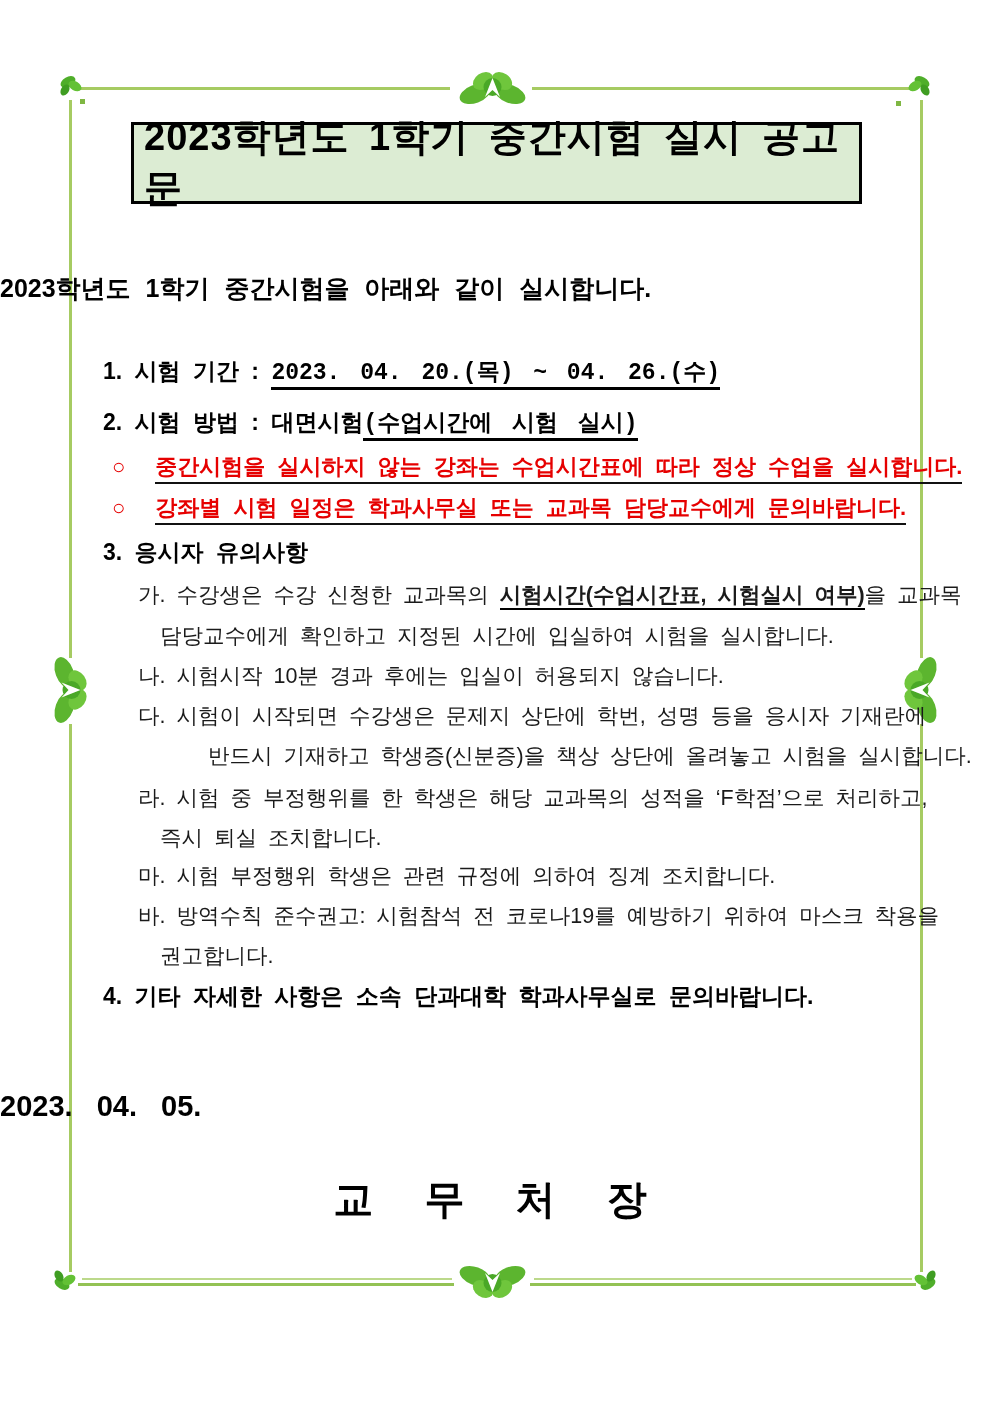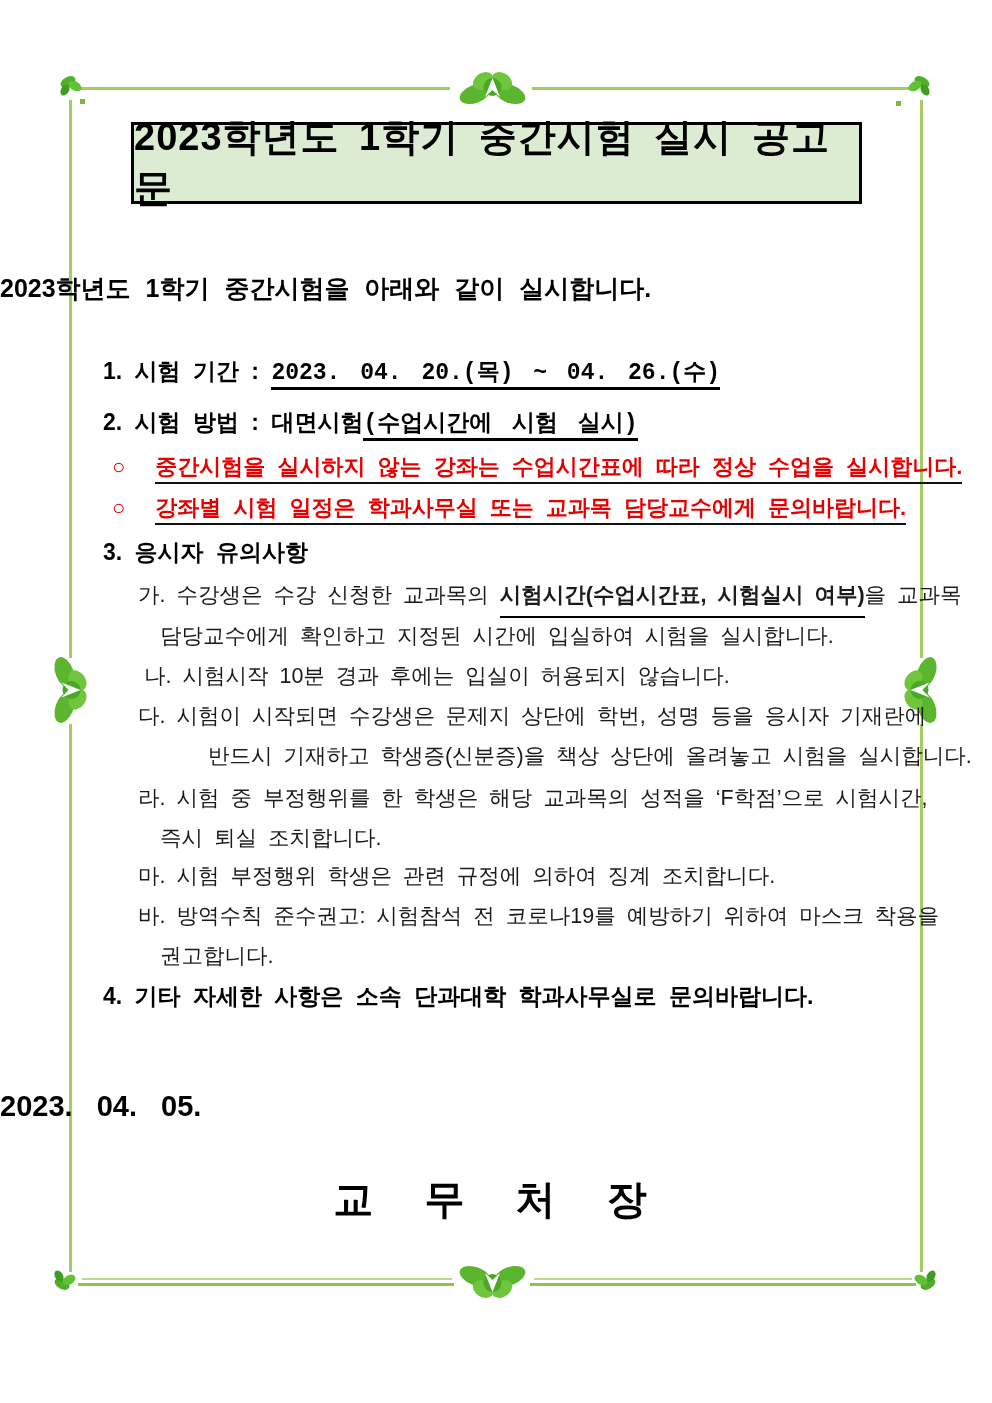--- a/index.html
+++ b/index.html
@@ -12,31 +12,31 @@
   .h-line{position:absolute;height:3px;background:#a6cb62;}
   .h-line.thin{height:2px;background:#bcd98b;}
   .v-line{position:absolute;width:3px;background:#a6cb62;}
   .orn{position:absolute;}
   .dot{position:absolute;width:5px;height:5px;background:#7fb743;}
   
   .abs{position:absolute;}
   .title-box{
     left:131px;top:122px;width:731px;height:82px;
     background:#dcecd3;border:3px solid #000;box-sizing:border-box;
-    display:flex;align-items:center;justify-content:center;
+    display:flex;align-items:center;justify-content:center;padding-left:10px;
   }
   .title-text{font-size:38px;font-weight:bold;letter-spacing:1px;word-spacing:8px;color:#000;}
   .intro{left:0;top:272px;width:992px;text-align:left;font-size:25px;font-weight:bold;word-spacing:8px;color:#000;}
   .num-item{left:103px;font-size:23px;font-weight:bold;word-spacing:6px;color:#000;white-space:nowrap;}
   .u{border-bottom:3px solid #000;padding-bottom:1px;font-family:Liberation Mono, monospace;}
   .notice{left:112px;font-size:22px;font-weight:bold;word-spacing:6px;color:#e60000;white-space:nowrap;}
   .notice .bullet{margin-right:12px;font-weight:bold;}
   .notice .n-text{border-bottom:2px solid #111;padding-bottom:3px;margin-left:18px;}
   .sub{font-size:21.5px;color:#1a1a1a;word-spacing:5px;white-space:nowrap;}
-  .sub .em{font-weight:bold;border-bottom:2px solid #000;padding-bottom:9px;}
+  .sub .em{font-weight:bold;border-bottom:2px solid #000;padding-bottom:1px;}
   .date-line{left:0;top:1090px;width:992px;text-align:left;font-size:29px;font-weight:bold;word-spacing:16px;color:#000;}
   .signature{left:0;top:1172px;width:992px;text-align:center;font-size:40px;font-weight:bold;letter-spacing:12px;word-spacing:16px;color:#000;}
 </style>
 </head>
 <body>
 
 <div class="page">
 
   <div class="h-line" style="left:78px;top:87px;width:372px;"></div>
   <div class="h-line" style="left:532px;top:87px;width:384px;"></div>
@@ -129,26 +129,26 @@
     <span class="bullet">○</span><span class="n-text">강좌별 시험 일정은 학과사무실 또는 교과목 담당교수에게 문의바랍니다.</span>
   </div>
 
   <div class="abs num-item" style="top:537px;">3. 응시자 유의사항</div>
 
   <div class="abs sub" style="left:138px;top:580px;">
     <span>가. 수강생은 수강 신청한 교과목의 </span><span class="em">시험시간(수업시간표, 시험실시 여부)</span><span>을 교과목</span>
   </div>
   <div class="abs sub" style="left:160px;top:621px;">담당교수에게 확인하고 지정된 시간에 입실하여 시험을 실시합니다.</div>
 
-  <div class="abs sub" style="left:138px;top:661px;margin-left:6px;">나. 시험시작 10분 경과 후에는 입실이 허용되지 않습니다.</div>
+  <div class="abs sub" style="left:138px;top:661px;">나. 시험시작 10분 경과 후에는 입실이 허용되지 않습니다.</div>
 
   <div class="abs sub" style="left:138px;top:701px;">다. 시험이 시작되면 수강생은 문제지 상단에 학번, 성명 등을 응시자 기재란에</div>
   <div class="abs sub" style="left:160px;top:741px;margin-left:48px;">반드시 기재하고 학생증(신분증)을 책상 상단에 올려놓고 시험을 실시합니다.</div>
 
-  <div class="abs sub" style="left:138px;top:783px;">라. 시험 중 부정행위를 한 학생은 해당 교과목의 성적을 ‘F학점’으로 시험시간,</div>
+  <div class="abs sub" style="left:138px;top:783px;">라. 시험 중 부정행위를 한 학생은 해당 교과목의 성적을 ‘F학점’으로 처리하고,</div>
   <div class="abs sub" style="left:138px;top:861px;">마. 시험 부정행위 학생은 관련 규정에 의하여 징계 조치합니다.</div>
 
   <div class="abs sub" style="left:160px;top:823px;">즉시 퇴실 조치합니다.</div>
 
   <div class="abs sub" style="left:138px;top:901px;">바. 방역수칙 준수권고: 시험참석 전 코로나19를 예방하기 위하여 마스크 착용을</div>
   <div class="abs sub" style="left:160px;top:941px;">권고합니다.</div>
 
   <div class="abs num-item" style="top:981px;">4. 기타 자세한 사항은 소속 단과대학 학과사무실로 문의바랍니다.</div>
 
   <div class="abs date-line">2023. 04. 05.</div>

